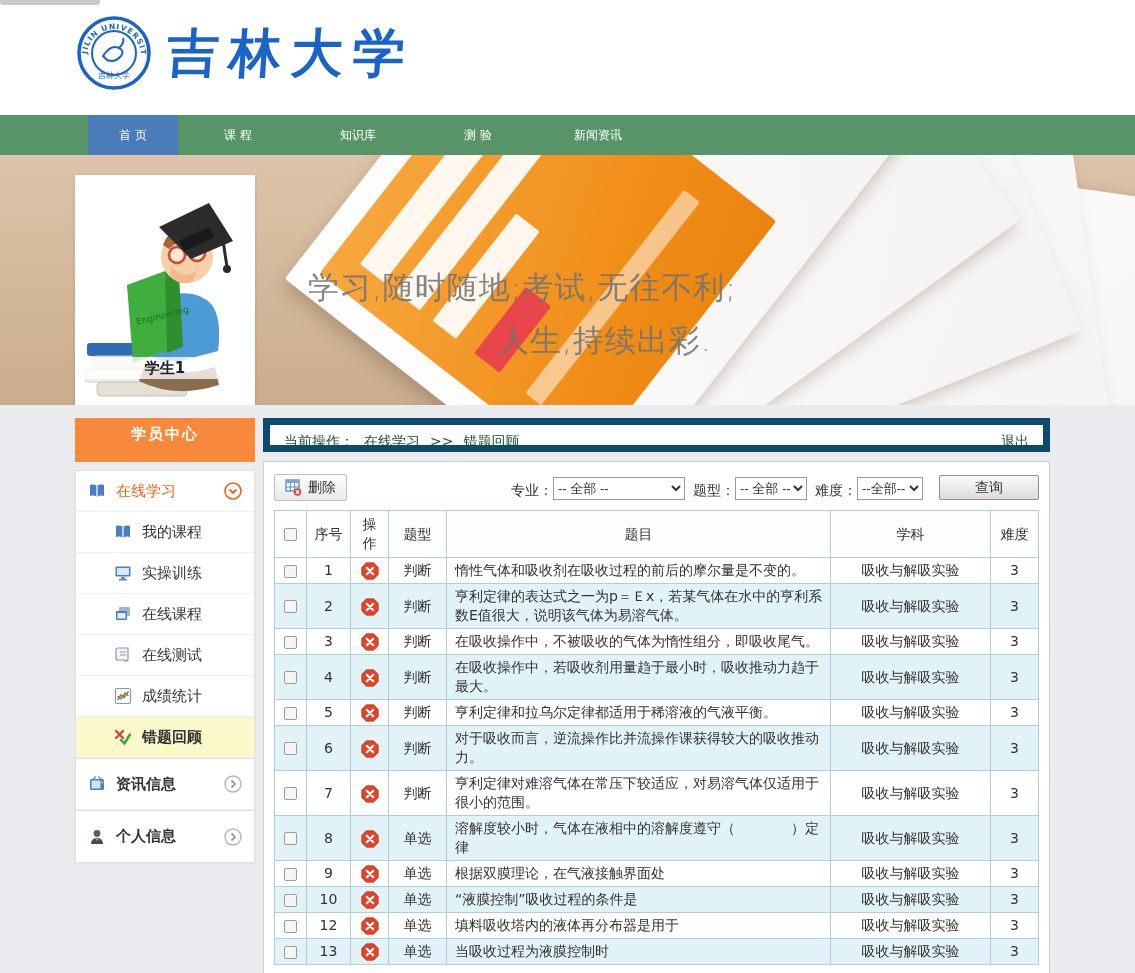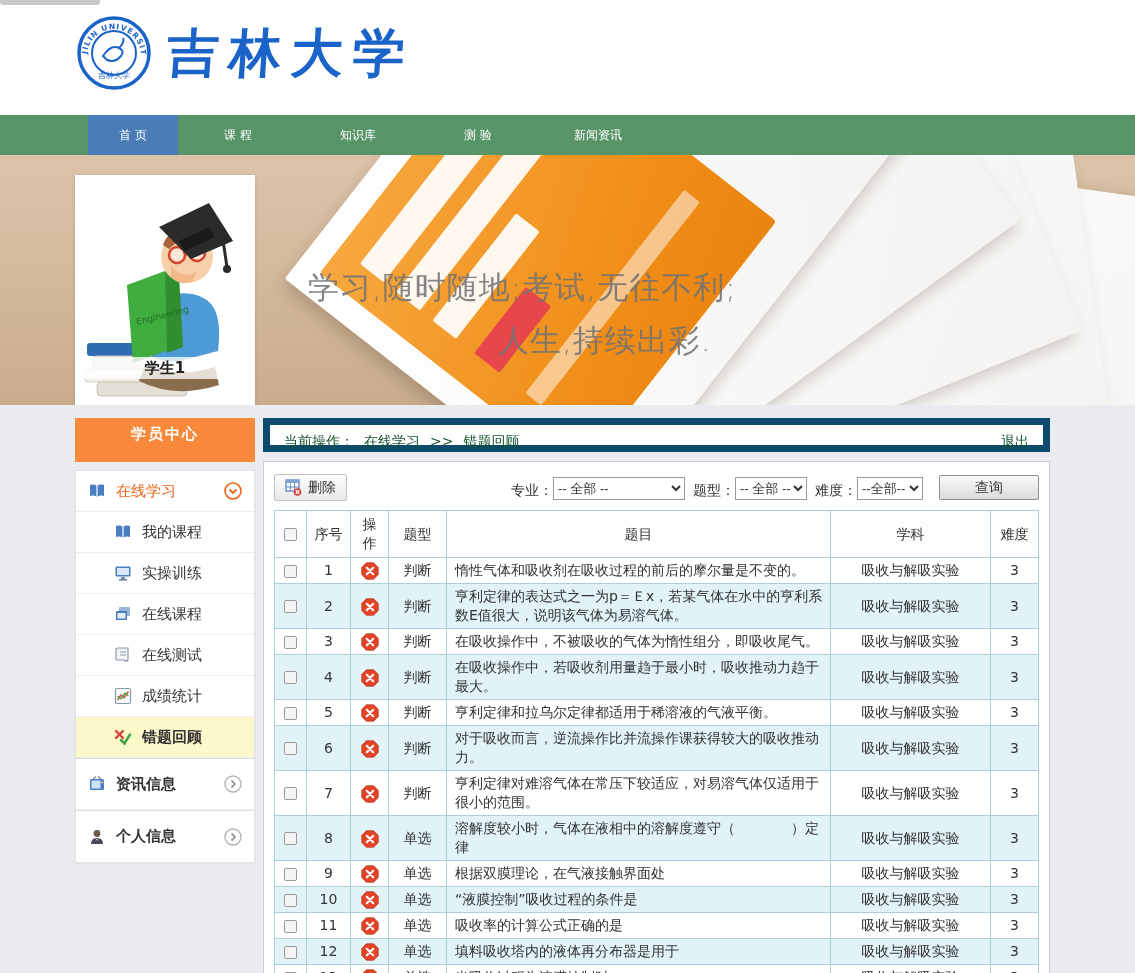--- a/index.html
+++ b/index.html
@@ -491,34 +491,20 @@
               <polygon points="5.4,0.8 12.6,0.8 17.2,5.4 17.2,12.6 12.6,17.2 5.4,17.2 0.8,12.6 0.8,5.4" fill="#e34327" stroke="#b9361f" stroke-width="0.8"></polygon>
               <path d="M5.8 5.8 L12.2 12.2 M12.2 5.8 L5.8 12.2" stroke="#fff" stroke-width="2.2" stroke-linecap="round"></path>
             </svg>
           </td>
           <td class="c">单选</td>
           <td class="q">“液膜控制”吸收过程的条件是</td>
           <td class="c">吸收与解吸实验</td>
           <td class="c">3</td>
         </tr>
 
-        <tr>
-          <td class="c"><span class="cb"></span></td>
-          <td class="c">11</td>
-          <td class="c">
-            <svg class="op-icon" viewBox="0 0 18 18">
-              <polygon points="5.4,0.8 12.6,0.8 17.2,5.4 17.2,12.6 12.6,17.2 5.4,17.2 0.8,12.6 0.8,5.4" fill="#e34327" stroke="#b9361f" stroke-width="0.8"></polygon>
-              <path d="M5.8 5.8 L12.2 12.2 M12.2 5.8 L5.8 12.2" stroke="#fff" stroke-width="2.2" stroke-linecap="round"></path>
-            </svg>
-          </td>
-          <td class="c">单选</td>
-          <td class="q">吸收率的计算公式正确的是</td>
-          <td class="c">吸收与解吸实验</td>
-          <td class="c">3</td>
-        </tr>
 
         <tr>
           <td class="c"><span class="cb"></span></td>
           <td class="c">12</td>
           <td class="c">
             <svg class="op-icon" viewBox="0 0 18 18">
               <polygon points="5.4,0.8 12.6,0.8 17.2,5.4 17.2,12.6 12.6,17.2 5.4,17.2 0.8,12.6 0.8,5.4" fill="#e34327" stroke="#b9361f" stroke-width="0.8"></polygon>
               <path d="M5.8 5.8 L12.2 12.2 M12.2 5.8 L5.8 12.2" stroke="#fff" stroke-width="2.2" stroke-linecap="round"></path>
             </svg>
           </td>

